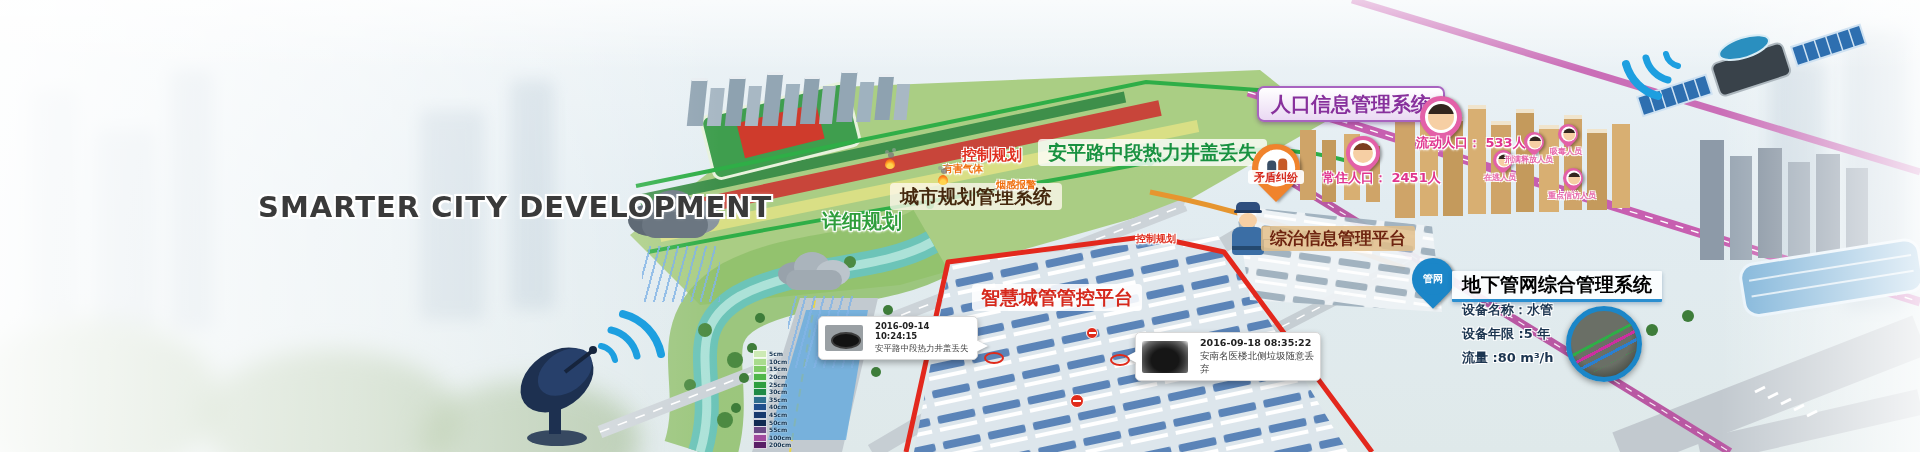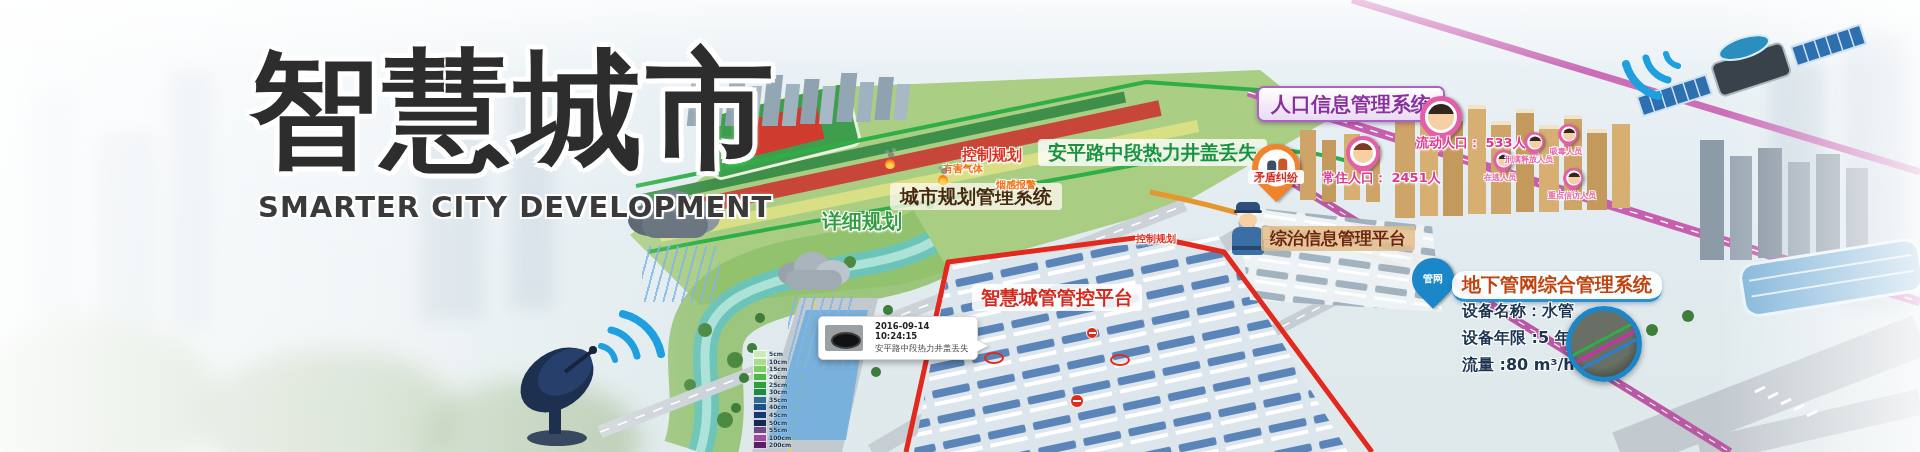--- a/index.html
+++ b/index.html
@@ -26,21 +26,21 @@
   .bar-plan{left:890px;top:183px;height:27px;padding:0 10px;border-radius:4px;font-size:19px;color:#45280e;
     background:rgba(255,249,238,.78);}
   .bar-env{left:1038px;top:139px;height:27px;padding:0 10px;border-radius:4px;font-size:19px;color:#189140;
     background:rgba(255,255,255,.8);}
   .bar-pop{left:1257px;top:86px;height:32px;padding:0 12px;border-radius:7px;font-size:20px;color:#87309c;
     background:linear-gradient(180deg,#ffffff 0%,#ead9f3 100%);border:2px solid #a864c0;box-shadow:0 2px 4px rgba(90,40,110,.4);}
   .bar-cg{left:972px;top:284px;height:27px;padding:0 9px;border-radius:4px;font-size:19px;color:#d5281c;
     background:rgba(255,255,255,.88);text-shadow:0 0 2px #fff;}
   .bar-zz{left:1261px;top:226px;height:25px;padding:0 9px;border-radius:3px;font-size:17px;color:#6e2410;
     background:rgba(226,190,138,.85);}
-  .bar-pipe{left:1452px;top:271px;height:28px;padding:0 10px;border-radius:13px;font-size:19px;color:#c2410c;
+  .bar-pipe{left:1452px;top:271px;height:28px;padding:0 10px;border-radius:1px;font-size:19px;color:#000000;
     background:rgba(252,254,255,.92);border-bottom:3px solid #2b8fd0;box-shadow:0 2px 4px rgba(20,70,120,.3);}
   
   .tag{position:absolute;font-weight:bold;white-space:nowrap;z-index:5;}
   .tag-red{color:#e02f1f;}
   .tag-green{color:#2f9e3c;}
   .tag-orange{color:#f07010;padding-left:45px;}
   
   .siren{position:relative;width:15px;height:15px;display:inline-block;margin-left:6px;}
   .siren .dome{position:absolute;left:2px;top:0;width:11px;height:8px;border-radius:6px 6px 0 0;background:linear-gradient(180deg,#ff6a5a,#d81f12);}
   .siren .base{position:absolute;left:0;top:8px;width:15px;height:6px;background:#d81f12;}
@@ -106,21 +106,21 @@
   .lg-r:nth-child(7) .lg-sw{background:#2f6f8f;} .lg-r:nth-child(8) .lg-sw{background:#1f4e8c;}
   .lg-r:nth-child(9) .lg-sw{background:#173a6e;} .lg-r:nth-child(10) .lg-sw{background:#102a52;}
   .lg-r:nth-child(11) .lg-sw{background:#6b4a86;} .lg-r:nth-child(12) .lg-sw{background:#a04a9e;}
   .lg-r:nth-child(13) .lg-sw{background:#5a1f66;}
   
   .pipecircle{position:absolute;left:1566px;top:306px;width:66px;height:66px;border-radius:50%;border:5px solid #1b86c8;
     background:radial-gradient(circle at 45% 40%,#6a6f66 0 55%,#474c44 80%,#33362f 100%);overflow:hidden;z-index:5;box-shadow:0 2px 6px rgba(0,0,0,.4);}
   .pipecircle::after{content:"";position:absolute;left:-20px;top:24px;width:120px;height:26px;transform:rotate(-28deg);
     background:repeating-linear-gradient(180deg,#2fae47 0 3px,transparent 3px 8px,#cc2fa0 8px 11px,transparent 11px 16px,#2a7fd0 16px 19px,transparent 19px 26px);}
   .pipeinfo{position:absolute;left:1462px;top:301px;z-index:5;display:flex;flex-direction:column;gap:6px;}
-  .pipeinfo div{font-size:16px;font-weight:bold;color:#1c3550;white-space:nowrap;
+  .pipeinfo div{font-size:13px;font-weight:bold;color:#1c3550;white-space:nowrap;
     text-shadow:-1px -1px 0 #fff,1px -1px 0 #fff,-1px 1px 0 #fff,1px 1px 0 #fff;}
   
   .flame{position:absolute;width:10px;height:13px;z-index:5;}
   .flame::before{content:"";position:absolute;left:0;bottom:0;width:10px;height:10px;border-radius:50% 50% 50% 50%/60% 60% 40% 40%;background:radial-gradient(circle at 50% 75%,#ffd34d 0 30%,#ff8a1e 60%,#e8480f 100%);}
   .flame::after{content:"";position:absolute;left:3px;top:-4px;width:6px;height:6px;border-radius:50%;background:rgba(120,120,120,.75);box-shadow:-4px -3px 0 -1px rgba(150,150,150,.65),3px -5px 0 -1px rgba(170,170,170,.55);}
 </style>
 </head>
 <body>
 
 <div id="banner">
@@ -291,21 +291,20 @@
         <circle cx="1688" cy="316" r="6"></circle>
     </g>
 
     <polyline points="906,452 948,262 1150,236 1224,252 1372,452" fill="none" stroke="#e3281d" stroke-width="5" stroke-linejoin="round"></polyline>
   </svg>
 
   <div class="fog" style="left:0;top:0;width:720px;height:452px;background:linear-gradient(90deg,rgba(255,255,255,.92) 0%,rgba(255,255,255,.55) 50%,rgba(255,255,255,0) 100%);"></div>
   <div class="fog" style="right:0;top:0;width:200px;height:452px;background:linear-gradient(270deg,rgba(255,255,255,.8) 0%,rgba(255,255,255,0) 100%);"></div>
   <div class="fog" style="left:0;top:0;width:100%;height:70px;background:linear-gradient(180deg,rgba(255,255,255,.65) 0%,rgba(255,255,255,0) 100%);"></div>
 
-  <div class="abs title-zh">智慧城市</div>
   <div class="abs title-en">SMARTER CITY DEVELOPMENT</div>
 
   <svg class="abs" style="left:1590px;top:0;z-index:5;" width="330" height="130" viewBox="0 0 330 130">
     <g transform="rotate(-18 230 45)">
       <rect x="120" y="30" width="74" height="34" rx="6" fill="#39424a" stroke="#aeb8bf" stroke-width="2"></rect>
       <ellipse cx="157" cy="24" rx="26" ry="10" fill="#2a8fbf" stroke="#d8ecf5" stroke-width="2"></ellipse>
       <rect x="40" y="38" width="72" height="20" fill="#2e6fb0" stroke="#cfe2f2" stroke-width="2"></rect>
       <path d="M 52,38 v 20 M 64,38 v 20 M 76,38 v 20 M 88,38 v 20 M 100,38 v 20" stroke="#cfe2f2" stroke-width="1.5"></path>
       <rect x="202" y="38" width="72" height="20" fill="#2e6fb0" stroke="#cfe2f2" stroke-width="2"></rect>
       <path d="M 214,38 v 20 M 226,38 v 20 M 238,38 v 20 M 250,38 v 20 M 262,38 v 20" stroke="#cfe2f2" stroke-width="1.5"></path>
@@ -520,20 +519,28 @@
   <div class="bar bar-pipe">
     <span>地下管网综合管理系统</span>
   </div>
   <div class="pipeinfo">
     <div>设备名称：水管</div>
     <div>设备年限 :5 年</div>
     <div>流量 :80 m³/h</div>
   </div>
   <div class="pipecircle"></div>
 
+  <div class="callout" style="left:1135px;top:332px;width:172px;">
+    <div class="c-arrow-l"></div>
+    <div class="ph ph-trash"></div>
+    <div class="tcol">
+      <div class="ct-time">2016-09-18 08:35:22</div>
+      <div class="ct-desc">安南名医楼北侧垃圾随意丢弃</div>
+    </div>
+  </div>
   <div class="redring" style="left:1110px;top:354px;width:16px;height:8px;"></div>
 
   <div class="callout" style="left:818px;top:316px;width:146px;">
     <div class="ph ph-hole"></div>
     <div class="tcol">
       <div class="ct-time" style="font-size:8.5px;">2016-09-14 10:24:15</div>
       <div class="ct-desc" style="font-size:8.5px;">安平路中段热力井盖丢失</div>
     </div>
     <div class="c-arrow-r"></div>
   </div>

